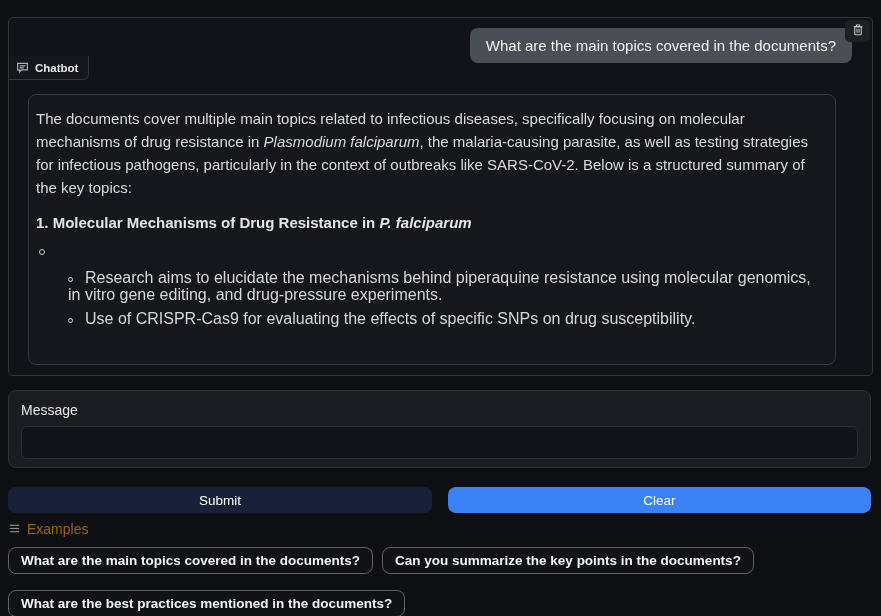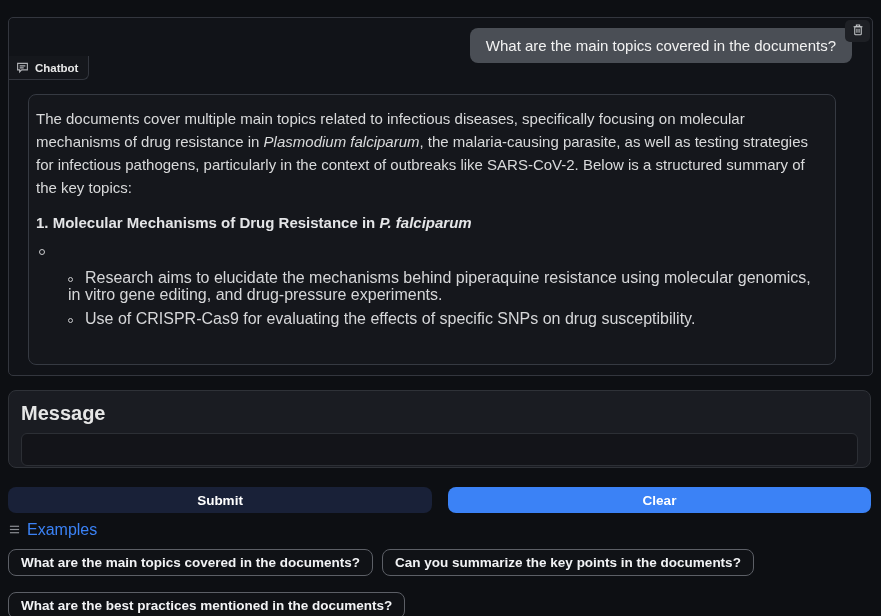--- a/index.html
+++ b/index.html
@@ -82,48 +82,48 @@
 
   
   .composer-block {
     position: absolute; left: 8px; top: 390px;
     width: 863px; height: 78px;
     background: #1a1c22;
     border: 1px solid #2f3238;
     border-radius: 8px;
     padding: 11px 12px 0 12px;
   }
-  .composer-label { font-size: 20px; color: #e6e6e6; font-weight: 700; }
+  .composer-label { font-size: 14px; color: #e6e6e6; font-weight: 400; }
   .composer-input {
     margin-top: 8px;
     width: 100%; height: 33px;
     background: #131419;
     border: 1px solid #2c2f35;
     border-radius: 6px;
     color: #eaeaea; font-size: 14px; font-family: "Liberation Sans", sans-serif;
     padding: 6px 10px;
     resize: none; outline: none;
   }
 
   
   .btn {
     position: absolute; top: 487px; height: 26px;
     border: none; border-radius: 8px;
-    color: #ffffff; font-size: 13.5px; font-weight: 700;
+    color: #ffffff; font-size: 13.5px; font-weight: 400;
     font-family: "Liberation Sans", sans-serif;
     cursor: pointer;
   }
   .btn-submit { left: 8px; width: 424px; background: #192138; }
   .btn-clear { left: 448px; width: 423px; background: #3b82f6; }
 
   
   .examples-block { position: absolute; left: 8px; top: 521px; width: 865px; }
   .examples-header {
     display: flex; align-items: flex-start; gap: 7px;
-    color: #3b82f6; font-size: 16px;
+    color: #a16207; font-size: 14px;
     padding-left: 1px;
   }
   .examples-chips { margin-top: 10px; display: flex; flex-wrap: wrap; gap: 8px 9px; }
   .example-chip {
     background: #101216;
     border: 1px solid #5c5f66;
     border-radius: 8px;
     color: #f2f3f5; font-size: 13.5px; font-weight: 600;
     font-family: "Liberation Sans", sans-serif;
     padding: 4px 12px;

